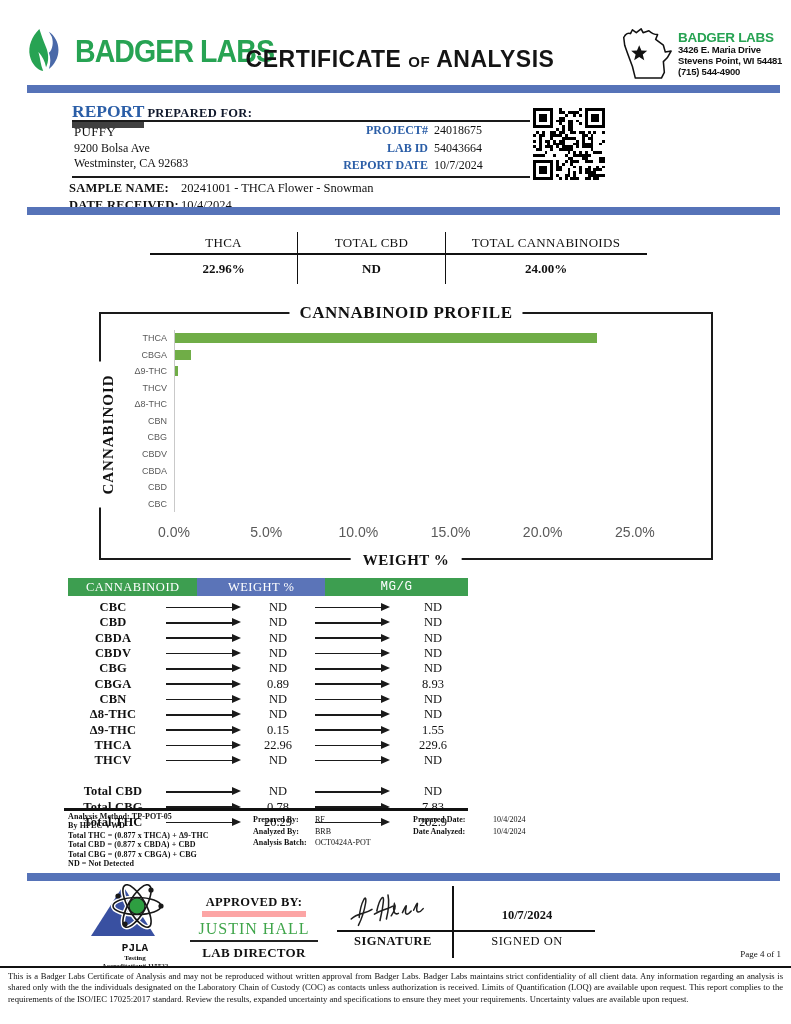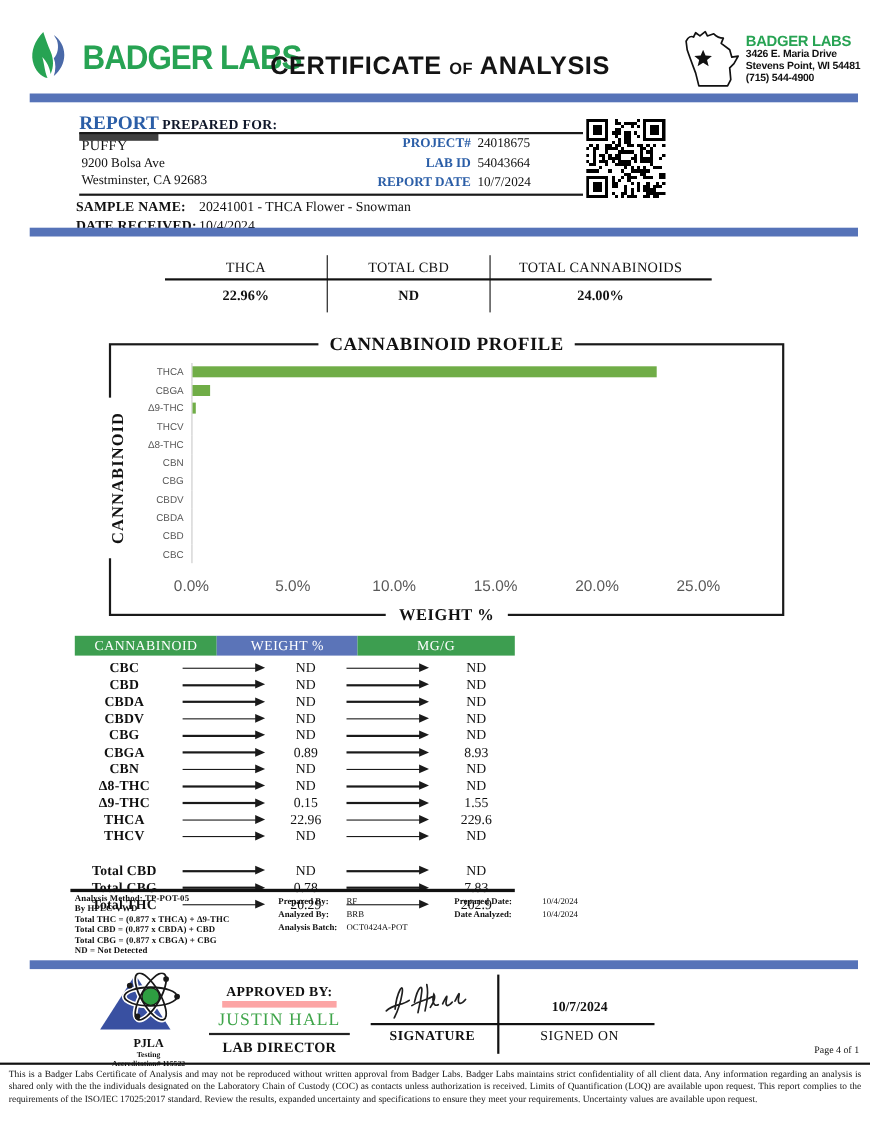--- a/index.html
+++ b/index.html
@@ -66,21 +66,21 @@
   .cbar{height:10px;background:#70AD47;}
   .ticks{position:absolute;left:73px;right:30px;bottom:22px;height:12px;}
   .tick{position:absolute;transform:translateX(-50%);font-family:"Liberation Sans",sans-serif;
         font-size:14px;color:#595959;white-space:nowrap;}
 
   
   .ctable{left:68px;top:578px;width:400px;}
   .thead{display:flex;height:18px;}
   .thcell{color:#fff;font-size:12.5px;letter-spacing:.5px;display:flex;align-items:center;justify-content:center;}
   .hg{background:#3D9E50;} .hb{background:#5B74B8;}
-  .thc1{width:134px;} .thc2{width:132px;} .thc3{width:148px;}
+  .thc1{width:134px;} .thc2{width:132px;} .thc3{width:148px;font-family:Liberation Mono, monospace;}
   .tbody{padding-top:4px;}
   .trow{display:flex;align-items:center;height:15.3px;font-size:12.5px;}
   .tname{width:90px;text-align:center;font-weight:700;letter-spacing:.2px;}
   .tval1{width:58px;text-align:center;}
   .tval2{width:70px;text-align:center;}
   .tarrow{flex:1;height:1.6px;background:#1a1a1a;position:relative;margin:0 16px 0 8px;}
   .tarrow::after{content:"";position:absolute;right:-8px;top:-3.7px;width:0;height:0;
                  border-left:9px solid #1a1a1a;border-top:4.5px solid transparent;border-bottom:4.5px solid transparent;}
   .tgap{height:16px;}
   .table-endline{left:64px;top:808px;width:404px;height:2.5px;background:#111;}
@@ -88,21 +88,21 @@
   
   .notes-left{left:68px;top:812px;width:170px;font-size:8px;font-weight:700;line-height:1.18;letter-spacing:.1px;}
   .notes-right{left:253px;top:814px;font-size:8px;line-height:1.45;}
   .nrow{display:flex;}
   .nrow .nl{font-weight:700;width:62px;}
   .nrow .nv{width:66px;}
   .nrow .nl2{font-weight:700;width:80px;margin-left:32px;}
 
   
   .pjla{left:80px;top:884px;width:110px;text-align:center;}
-  .pjla-name{font-weight:700;font-size:11px;margin-top:-2px;}
+  .pjla-name{font-weight:700;font-size:11px;margin-top:-2px;font-family:Liberation Mono, monospace;}
   .pjla-sub{font-weight:700;font-size:7px;line-height:1.15;}
   .approved{left:190px;top:892px;width:128px;text-align:center;}
   .approved-label{font-weight:700;font-size:12.5px;letter-spacing:.3px;display:inline-block;
                   border-bottom:6px solid #fca5a5;padding:0 4px 1px;}
   .approver-name{color:#3FA54A;font-size:16px;letter-spacing:1px;margin-top:3px;}
   .approved-rule{height:2px;background:#222;margin:2px 0 3px;}
   .approver-title{font-weight:700;font-size:13px;letter-spacing:.3px;}
   .sig-img{left:340px;top:887px;width:112px;height:40px;}
   .sig-hline{left:337px;top:930px;width:258px;height:2px;background:#111;}
   .sig-vline{left:452px;top:886px;width:1.6px;height:72px;background:#111;}

